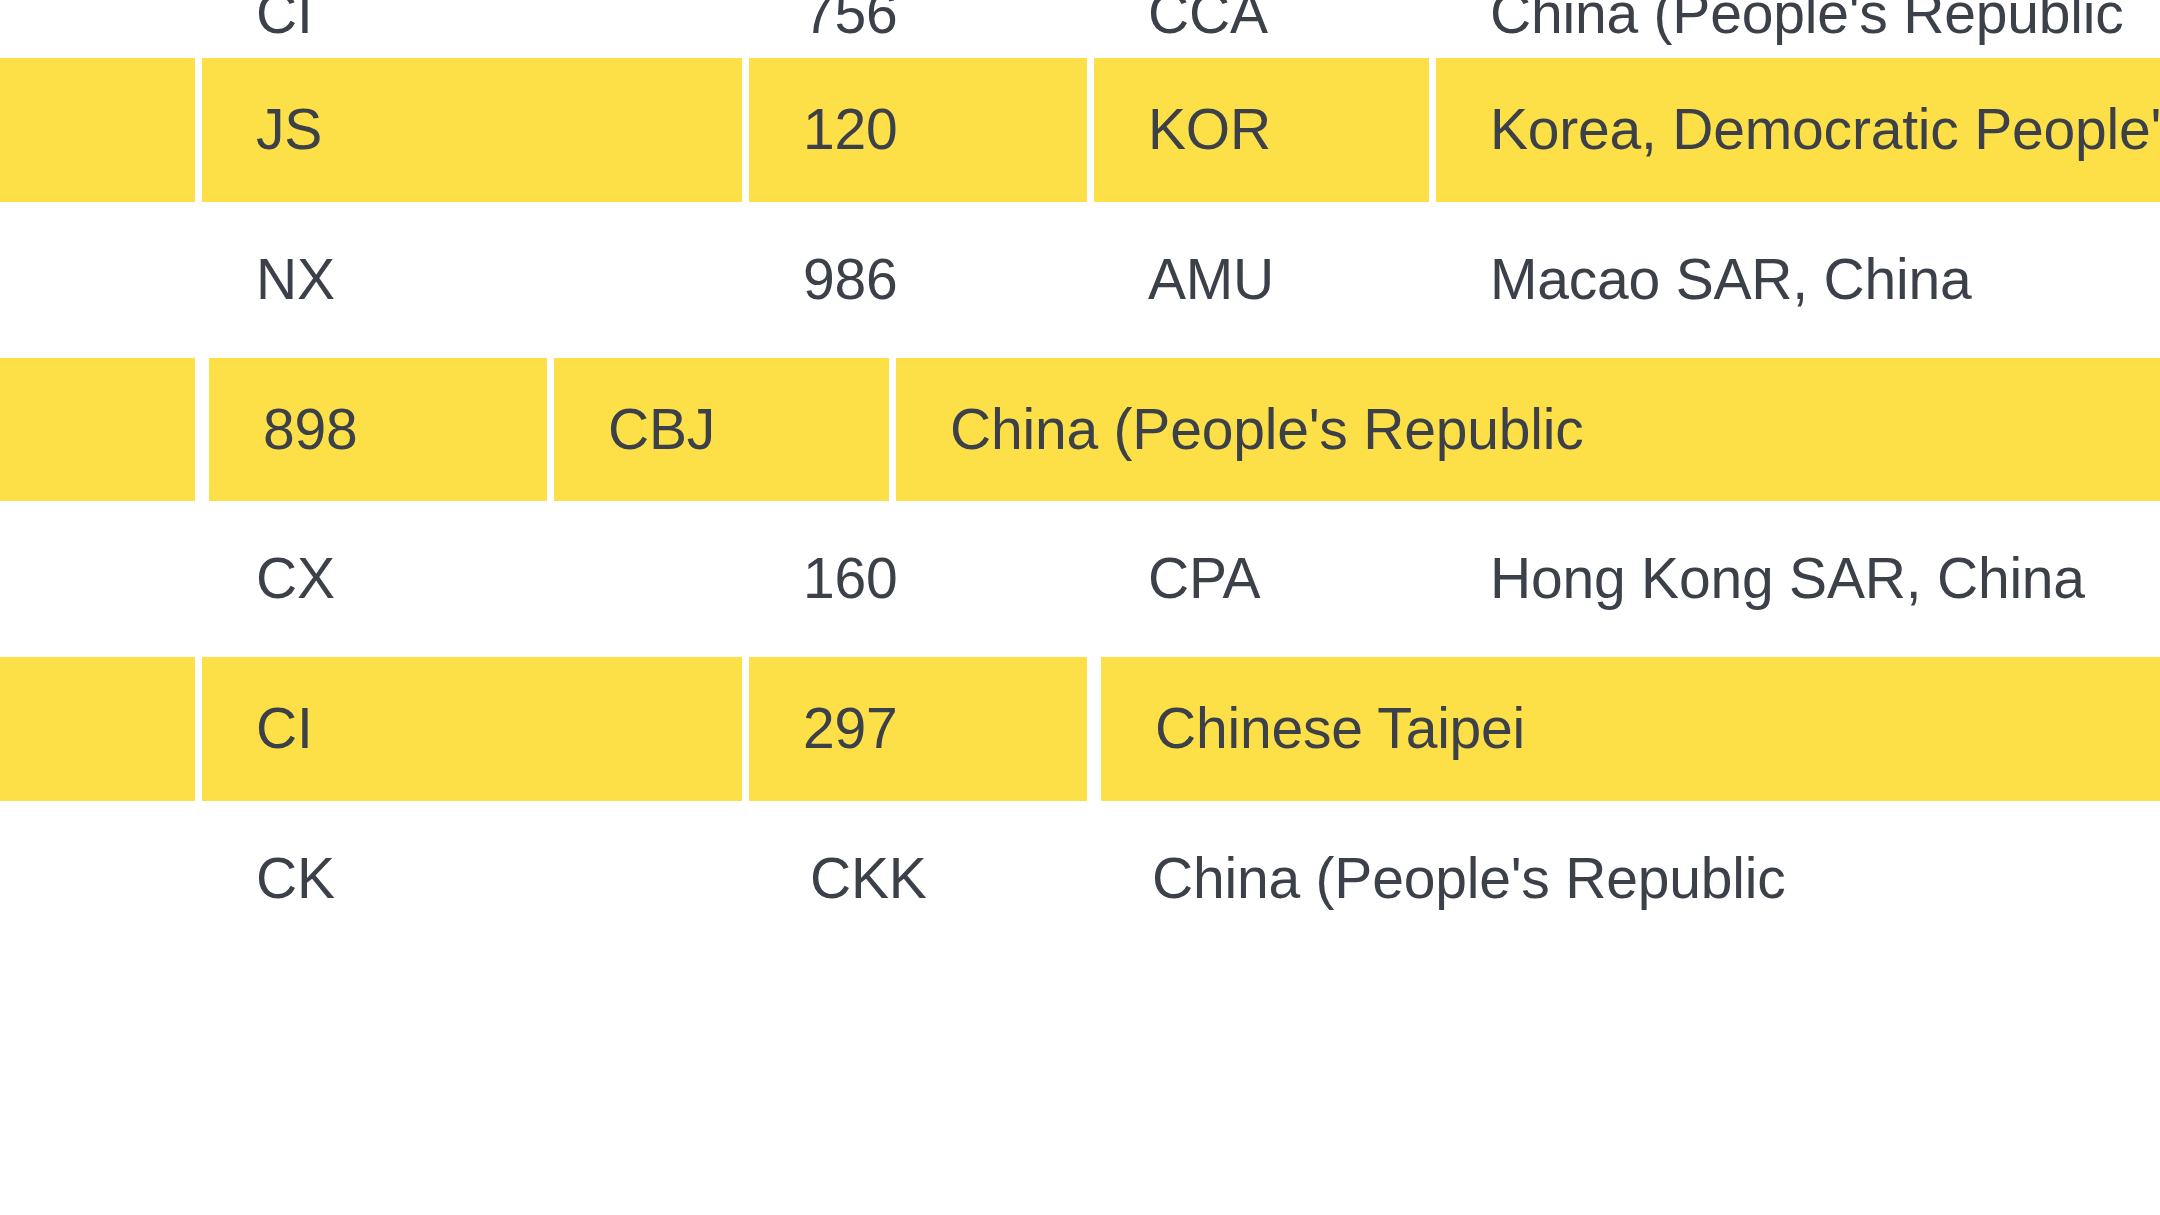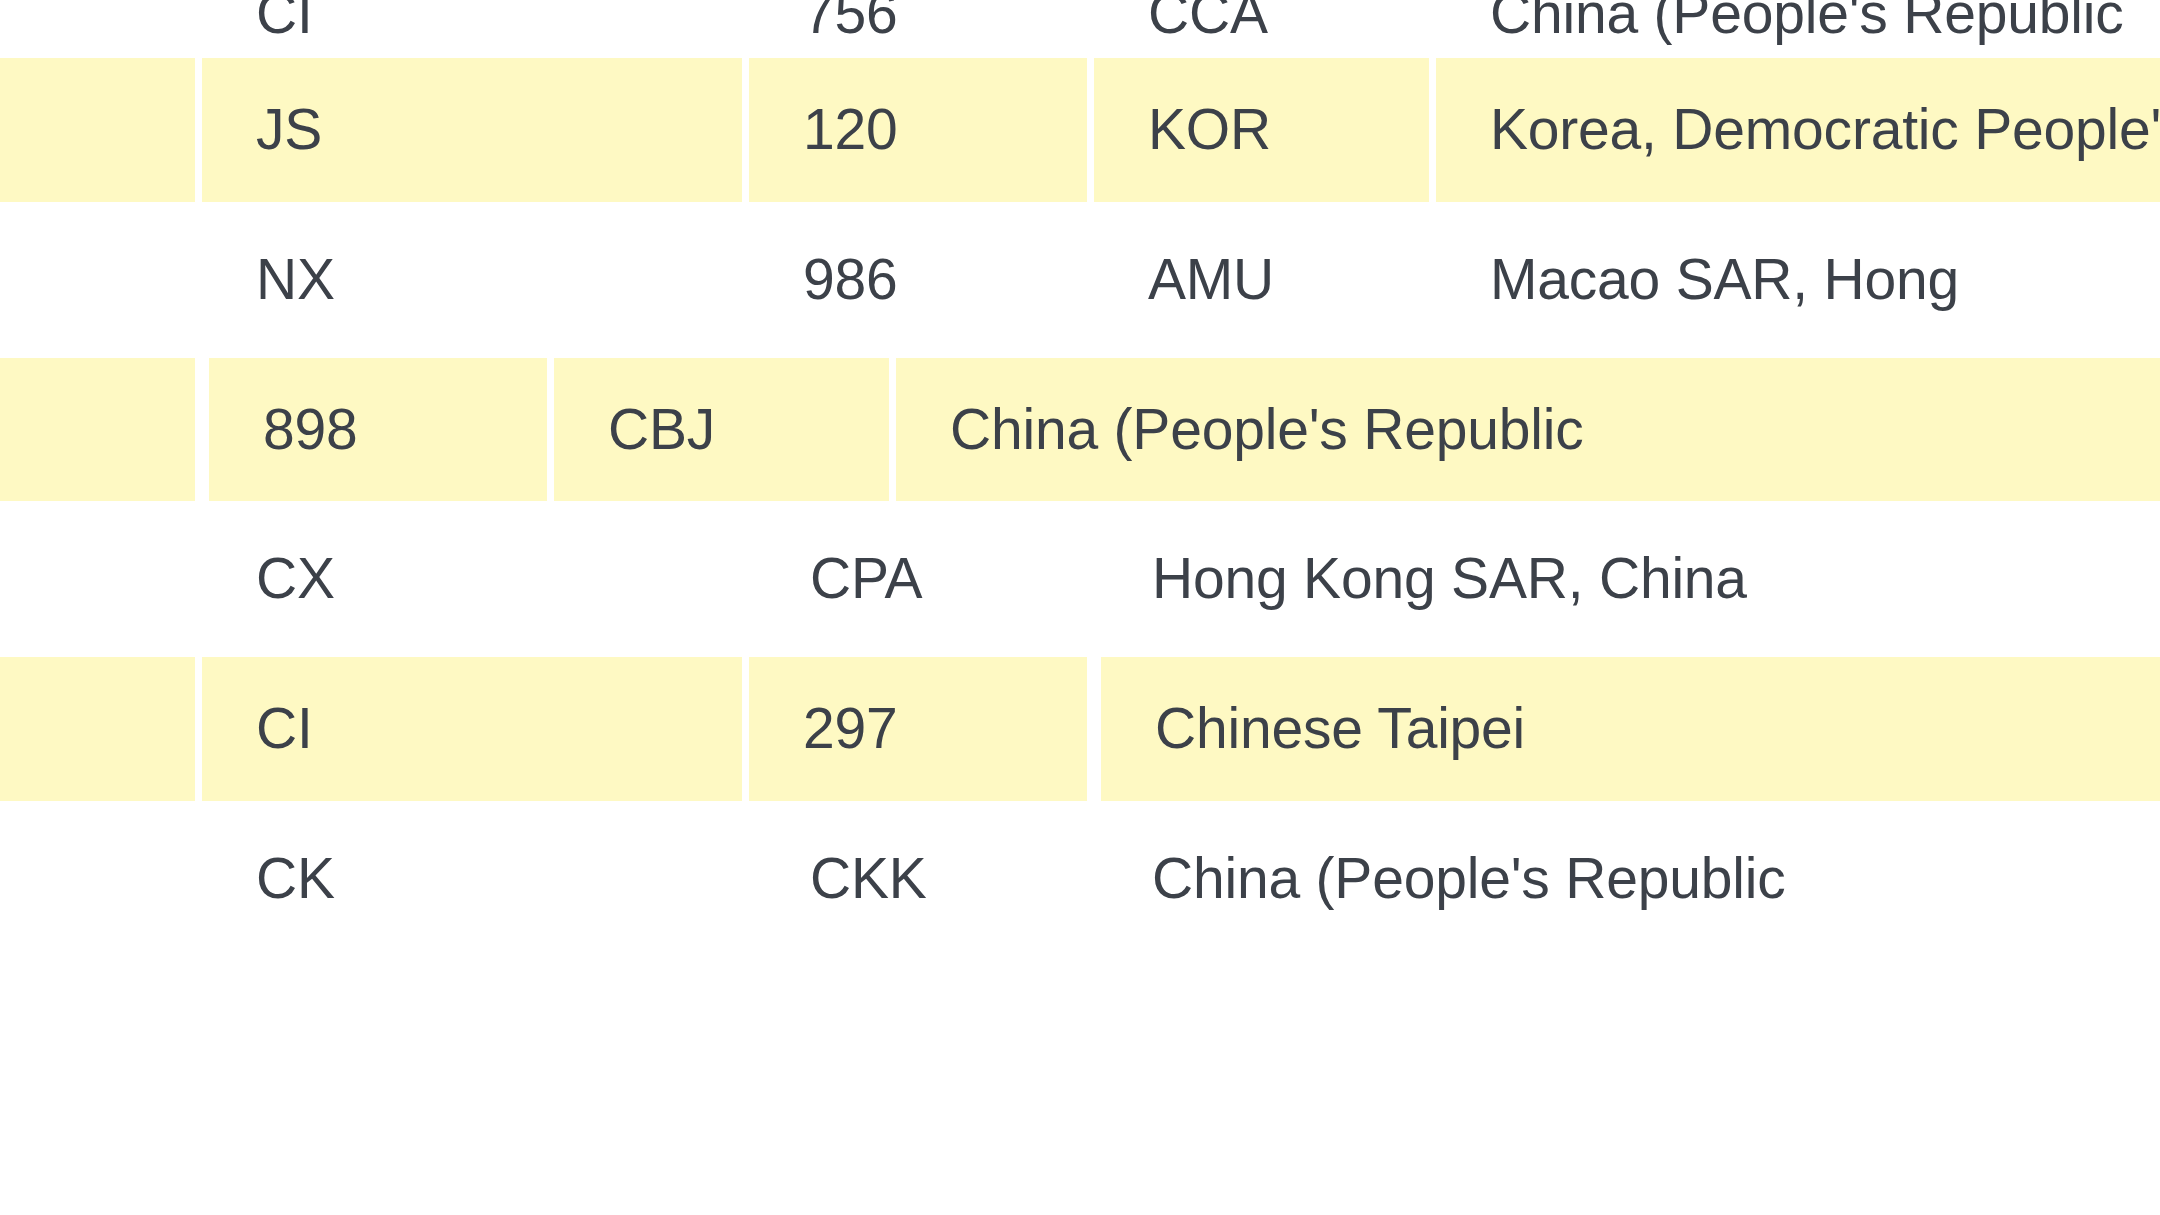--- a/index.html
+++ b/index.html
@@ -37,21 +37,21 @@
   .row {
     display: flex;
     width: 2900px;
     align-items: stretch;
     background: #ffffff;
   }
   .row.striped {
     background: #ffffff;
   }
   .row.striped .cell {
-    background: #fef9c3;
+    background: #fde047;
   }
 
   .cell {
     box-sizing: border-box;
     display: flex;
     align-items: center;
     padding: 34px 30px 34px 54px;
     font-size: 57px;
     line-height: 1.33;
     color: #3c4149;
@@ -145,21 +145,21 @@
         <div class="gutter"></div>
         <div class="cell c-num">
           <span>986</span>
         </div>
         <div class="gutter"></div>
         <div class="cell c-icao">
           <span>AMU</span>
         </div>
         <div class="gutter"></div>
         <div class="cell c-country wrap">
-          <span>Macao SAR, Hong</span>
+          <span>Macao SAR, China</span>
         </div>
       </div>
       <div class="rowsep"></div>
       <div class="row striped">
         <div class="cell c-name"></div>
         <div class="gutter"></div>
         <div class="gutter"></div>
         <div class="cell c-num">
           <span>898</span>
         </div>
@@ -173,20 +173,23 @@
         </div>
       </div>
       <div class="rowsep"></div>
       <div class="row">
         <div class="cell c-name"></div>
         <div class="gutter"></div>
         <div class="cell c-code">
           <span>CX</span>
         </div>
         <div class="gutter"></div>
+        <div class="cell c-num">
+          <span>160</span>
+        </div>
         <div class="gutter"></div>
         <div class="cell c-icao">
           <span>CPA</span>
         </div>
         <div class="gutter"></div>
         <div class="cell c-country wrap">
           <span>Hong Kong SAR, China</span>
         </div>
       </div>
       <div class="rowsep"></div>

